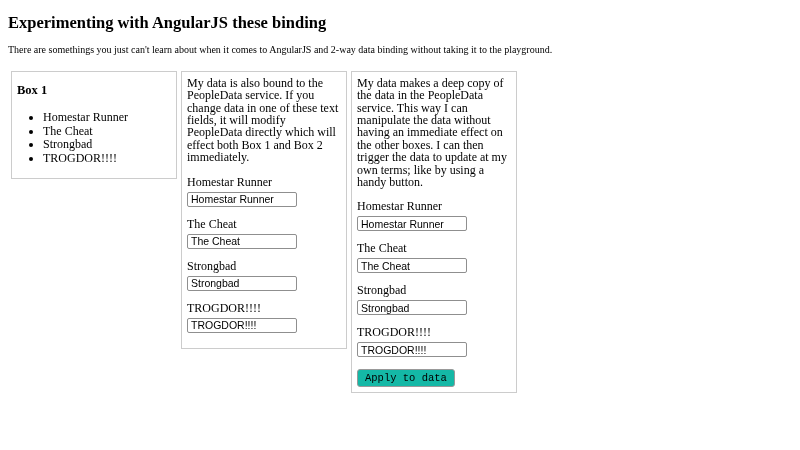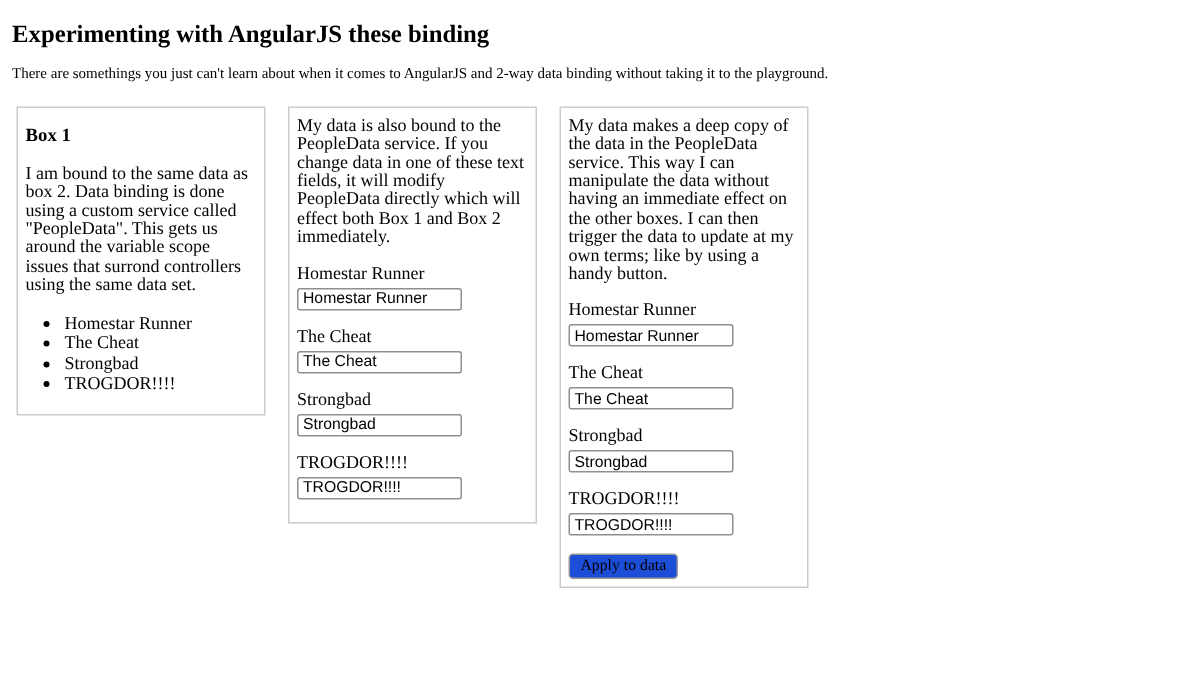--- a/index.html
+++ b/index.html
@@ -31,21 +31,20 @@
     margin-left: 3px;
     white-space: nowrap;
   }
   .box {
     display: inline-block;
     vertical-align: top;
     white-space: normal;
     width: 154px;
     border: 1px solid #cccccc;
     padding: 5px;
-    margin-right: 11px;
     background: #ffffff;
   }
   .box-title {
     font-size: 12.5px;
     font-weight: bold;
     margin: 6px 0 11px 0;
   }
   .box-desc {
     font-size: 12px;
     line-height: 1.03;
@@ -74,24 +73,24 @@
     box-sizing: border-box;
     border: 1px solid #8f8f8f;
     border-radius: 2px;
     padding: 1px 3px;
     font-family: "Liberation Sans", sans-serif;
     font-size: 10.5px;
     color: #000000;
     background: #ffffff;
   }
   .apply-btn {
-    font-family: Liberation Serif, serif;
+    font-family: Liberation Mono, monospace;
     font-size: 10.5px;
     color: #000000;
-    background: #1d4ed8;
+    background: #14b8a6;
     border: 1px solid #999999;
     border-radius: 3px;
     padding: 2px 7px;
     margin-top: 2px;
     cursor: pointer;
     text-align: right;
   }
 </style>
 </head>
 <body>
@@ -99,21 +98,20 @@
 <div class="page">
 
   <h1 class="page-title">Experimenting with AngularJS these binding</h1>
   <p class="subtitle">There are somethings you just can't learn about when it comes to AngularJS and 2-way data binding without taking it to the playground.</p>
 
   <div class="boxes">
 
     
     <div class="box">
       <p class="box-title">Box 1</p>
-      <p class="box-desc">I am bound to the same data as box 2. Data binding is done using a custom service called "PeopleData". This gets us around the variable scope issues that surrond controllers using the same data set.</p>
       <ul class="people-list">
         <li>Homestar Runner</li>
         <li>The Cheat</li>
         <li>Strongbad</li>
         <li>TROGDOR!!!!</li>
       </ul>
     </div>
 
     
     <div class="box">

